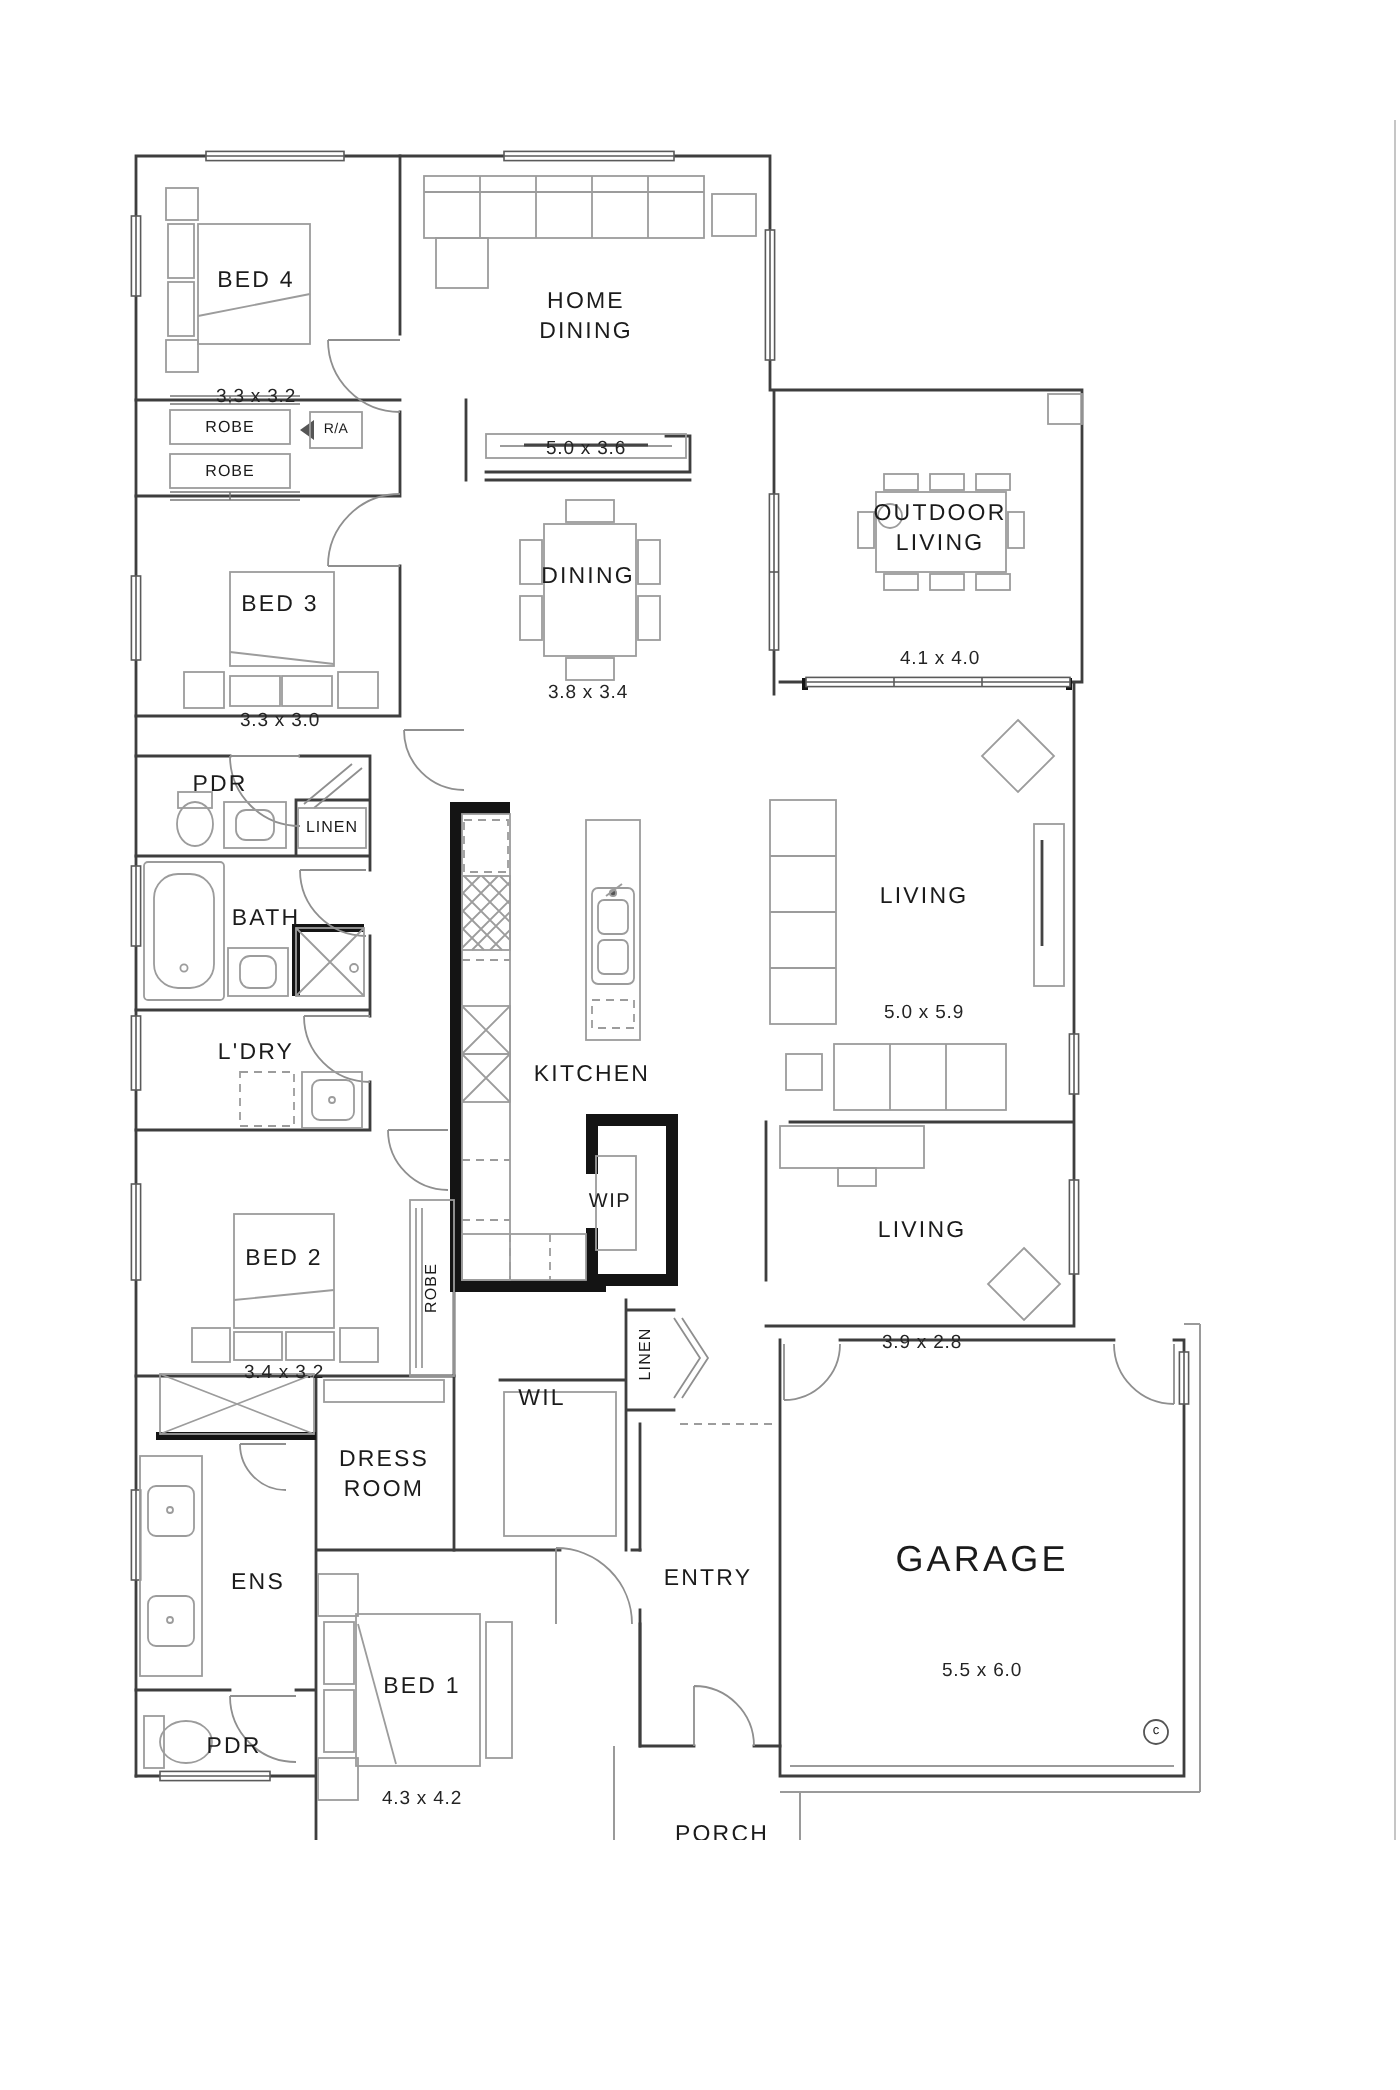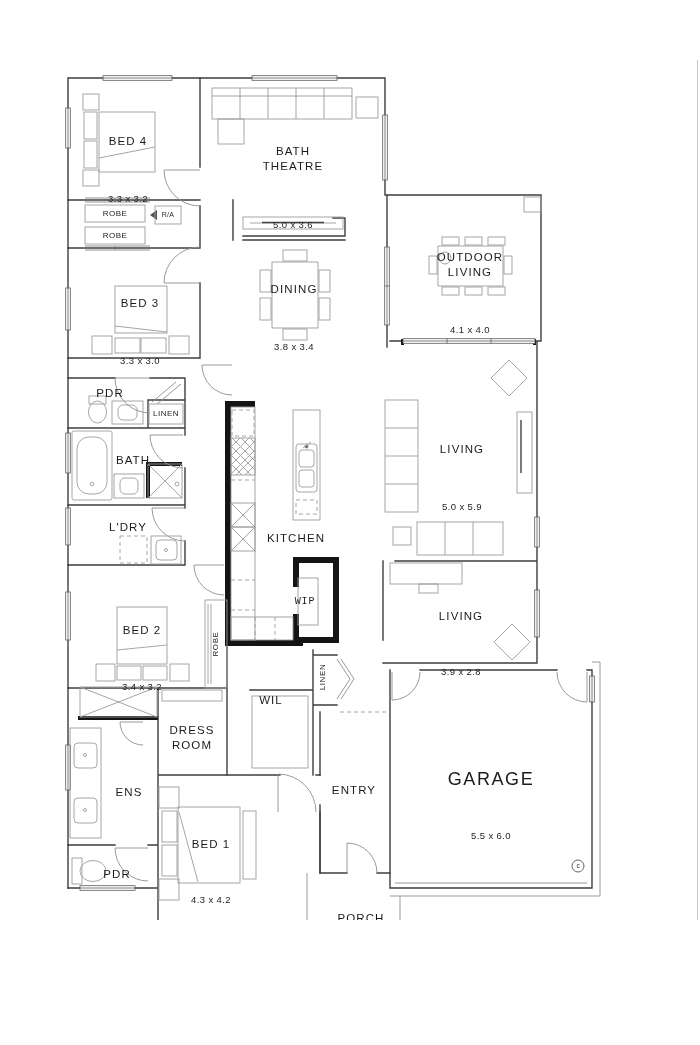--- a/index.html
+++ b/index.html
@@ -5,21 +5,21 @@
   html,body{margin:0;padding:0;background:#ffffff;}
   .stage{position:relative;width:700px;height:920px;background:#ffffff;overflow:hidden;
          font-family:"Liberation Sans",sans-serif;}
   .stage svg{position:absolute;left:0;top:0;}
   .lbl{position:absolute;transform:translate(-50%,-50%);font-size:11.5px;letter-spacing:1.1px;
        color:#1b1b1b;white-space:nowrap;text-align:center;line-height:1.3;}
   .wrap{white-space:normal;}
   .dim{font-size:9.5px;letter-spacing:0.4px;color:#242424;margin-top:41px;}
   .sm{font-size:8px;letter-spacing:0.5px;}
   .xs{font-size:7px;letter-spacing:0.2px;}
-  .md{font-size:10px;letter-spacing:0.8px;font-family:Liberation Mono, monospace;}
+  .md{font-size:10px;letter-spacing:0.8px;}
   .big{font-size:18px;letter-spacing:1.6px;}
   .vert{transform:translate(-50%,-50%) rotate(-90deg);font-size:8px;letter-spacing:0.6px;}
   .tiny{font-size:6.5px;letter-spacing:0;}
 </style>
 </head>
 <body>
 
 <div class="stage">
 
 <svg width="700" height="1045" viewBox="0 0 700 1045">
@@ -264,21 +264,21 @@
     <rect x="120" y="536" width="27" height="27"></rect>
     <rect x="232" y="410" width="22" height="26"></rect>
     <rect x="296" y="500" width="21" height="14"></rect>
     <path d="M231,480 H255 M231,580 H255 M231,610 H255 M255,617 V640 M275,617 V640"></path>
   </g>
 </svg>
 
 <div class="lbl" style="left:128px;top:141px">BED 4</div>
 <div class="lbl dim" style="left:128px;top:158px">3.3 x 3.2</div>
 
-<div class="lbl wrap" style="left:293px;top:159px;width:76px">BATH THEATRE</div>
+<div class="lbl wrap" style="left:293px;top:159px;width:76px">HOME DINING</div>
 <div class="lbl dim" style="left:293px;top:184px">5.0 x 3.6</div>
 
 <div class="lbl sm" style="left:115px;top:214px">ROBE</div>
 <div class="lbl sm" style="left:115px;top:236px">ROBE</div>
 <div class="lbl xs" style="left:168px;top:215px">R/A</div>
 
 <div class="lbl" style="left:140px;top:303px">BED 3</div>
 <div class="lbl dim" style="left:140px;top:320px">3.3 x 3.0</div>
 
 <div class="lbl" style="left:294px;top:289px">DINING</div>

